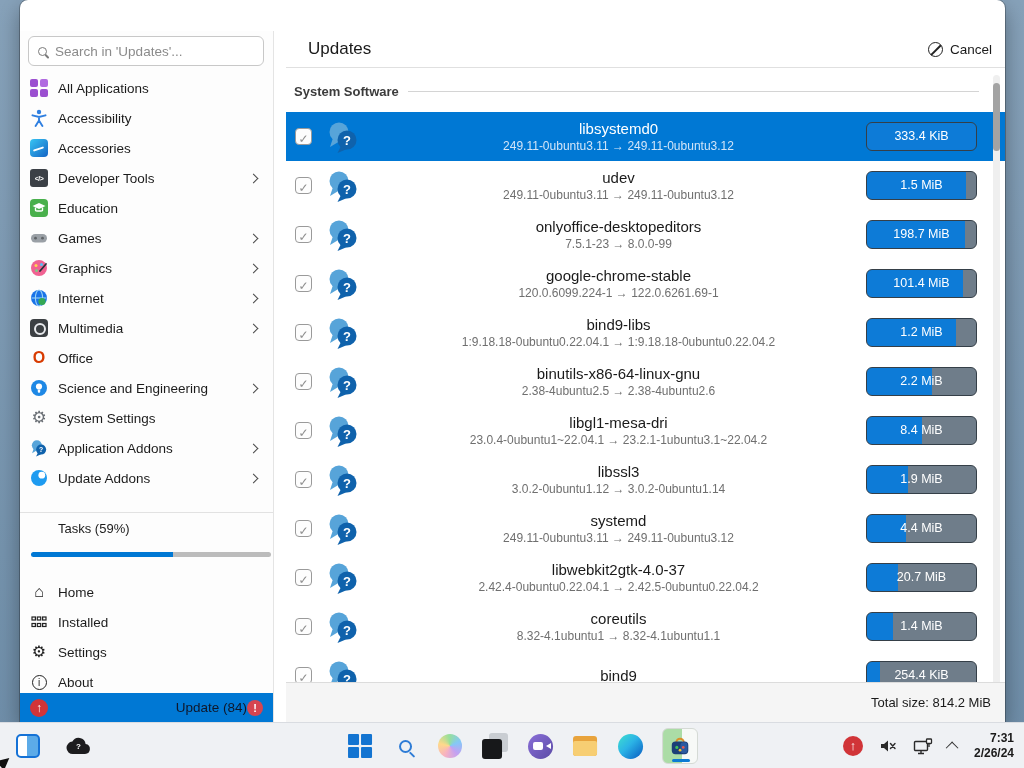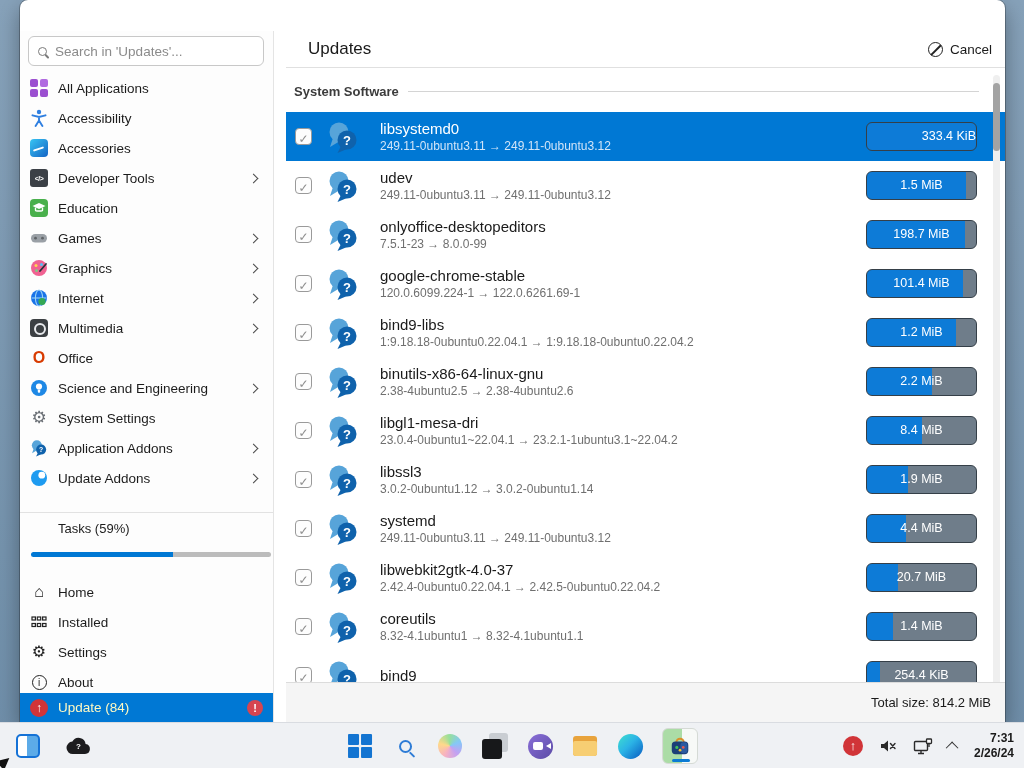--- a/index.html
+++ b/index.html
@@ -65,21 +65,21 @@
   .nav { position:absolute; top:546px; left:0; right:0; }
   .nav-item { height:30px; display:flex; align-items:center; padding:0 10px; }
   .nl { margin-left:10px; font-size:13.5px; color:#1c1c1c; }
   .ni { width:18px; text-align:center; font-size:16px; color:#222; line-height:18px; flex:none; }
   .circle-i { width:15px; height:15px; border:1.4px solid #222; border-radius:50%; margin:0 1.5px;
     font-size:10px; line-height:13px; text-align:center; color:#222; }
   .update-row { position:absolute; bottom:0; left:0; right:0; height:29px; background:#0078d4;
     display:flex; align-items:center; padding:0 10px; }
   .upd-ico { width:18px; height:18px; border-radius:50%; background:#d13438; color:#fff;
     font-size:12px; font-weight:bold; text-align:center; line-height:18px; flex:none; }
-  .update-row .nl { color:#fef9c3; flex:1; }
+  .update-row .nl { color:#0f172a; flex:1;text-align:right; }
   .bang { width:16px; height:16px; border-radius:50%; background:#d64550; color:#fff; font-weight:bold;
     font-size:11px; line-height:16px; text-align:center; flex:none; }
 
   
   .main { position:absolute; left:266px; top:31px; right:0; bottom:0; background:#fff; }
   .main-header { position:absolute; top:0; left:0; right:0; height:37px; border-bottom:1px solid #e0e0e0;
     display:flex; align-items:center; padding:0 13px 0 22px; }
   .main-title { font-size:17px; color:#1a1a1a; }
   .cancel-btn { margin-left:auto; display:flex; align-items:center; gap:7px; font-size:13.5px; color:#1a1a1a; }
   .no-sign { width:15px; height:15px; border:1.6px solid #222; border-radius:50%; position:relative; }
@@ -91,21 +91,21 @@
   .section-title { font-size:13px; font-weight:bold; color:#3c3c3c; white-space:nowrap; }
   .section-line { flex:1; height:1px; background:#d4d4d4; }
 
   .rows { margin-top:11px; }
   .row { height:49px; display:flex; align-items:center; padding-left:9px; }
   .row.sel { background:#0078d4; }
   .cb { width:17px; height:17px; border:1px solid #9a9a9a; border-radius:4px; background:#fdfdfd;
     flex:none; text-align:center; }
   .cb::after { content:"\2713"; font-size:12px; line-height:15px; color:#8f8f8f; }
   .pkg { width:34px; height:34px; margin-left:14px; flex:none; }
-  .pt { margin-left:20px; flex:1; min-width:0; }
+  .pt { margin-left:11px; flex:1; min-width:0;text-align:center; }
   .pn { font-size:15px; color:#1a1a1a; line-height:19px; }
   .pv { font-size:12px; color:#6f6f6f; line-height:16px; }
   .row.sel .pn { color:#fff; }
   .row.sel .pv { color:#d2e5f8; }
   .badge { width:111px; height:29px; margin-right:28px; flex:none; border:1.5px solid #353f48;
     border-radius:6px; color:#fff; font-size:12.5px; text-align:center; line-height:26px; }
 
   .scroll-track { position:absolute; top:44px; bottom:6px; right:5px; width:7px;
     background:#efefef; border-radius:4px; }
   .scroll-thumb { position:absolute; top:8px; left:0; width:7px; height:68px;
@@ -361,21 +361,21 @@
       <div class="rows">
         <div class="row sel">
           <span class="cb"></span>
           <svg class="pkg" viewBox="0 0 34 34">
               <use href="#sym-bubble"></use>
             </svg>
           <div class="pt">
             <div class="pn">libsystemd0</div>
             <div class="pv">249.11-0ubuntu3.11 → 249.11-0ubuntu3.12</div>
           </div>
-          <span class="badge" style="background: linear-gradient(90deg, rgb(13, 123, 215) 100%, rgb(111, 125, 138) 100%); text-align: right;">333.4 KiB</span>
+          <span class="badge" style="background: linear-gradient(90deg, rgb(13, 123, 215) 100%, rgb(111, 125, 138) 100%);">333.4 KiB</span>
         </div>
         <div class="row">
           <span class="cb"></span>
           <svg class="pkg" viewBox="0 0 34 34">
               <use href="#sym-bubble"></use>
             </svg>
           <div class="pt">
             <div class="pn">udev</div>
             <div class="pv">249.11-0ubuntu3.11 → 249.11-0ubuntu3.12</div>
           </div>

